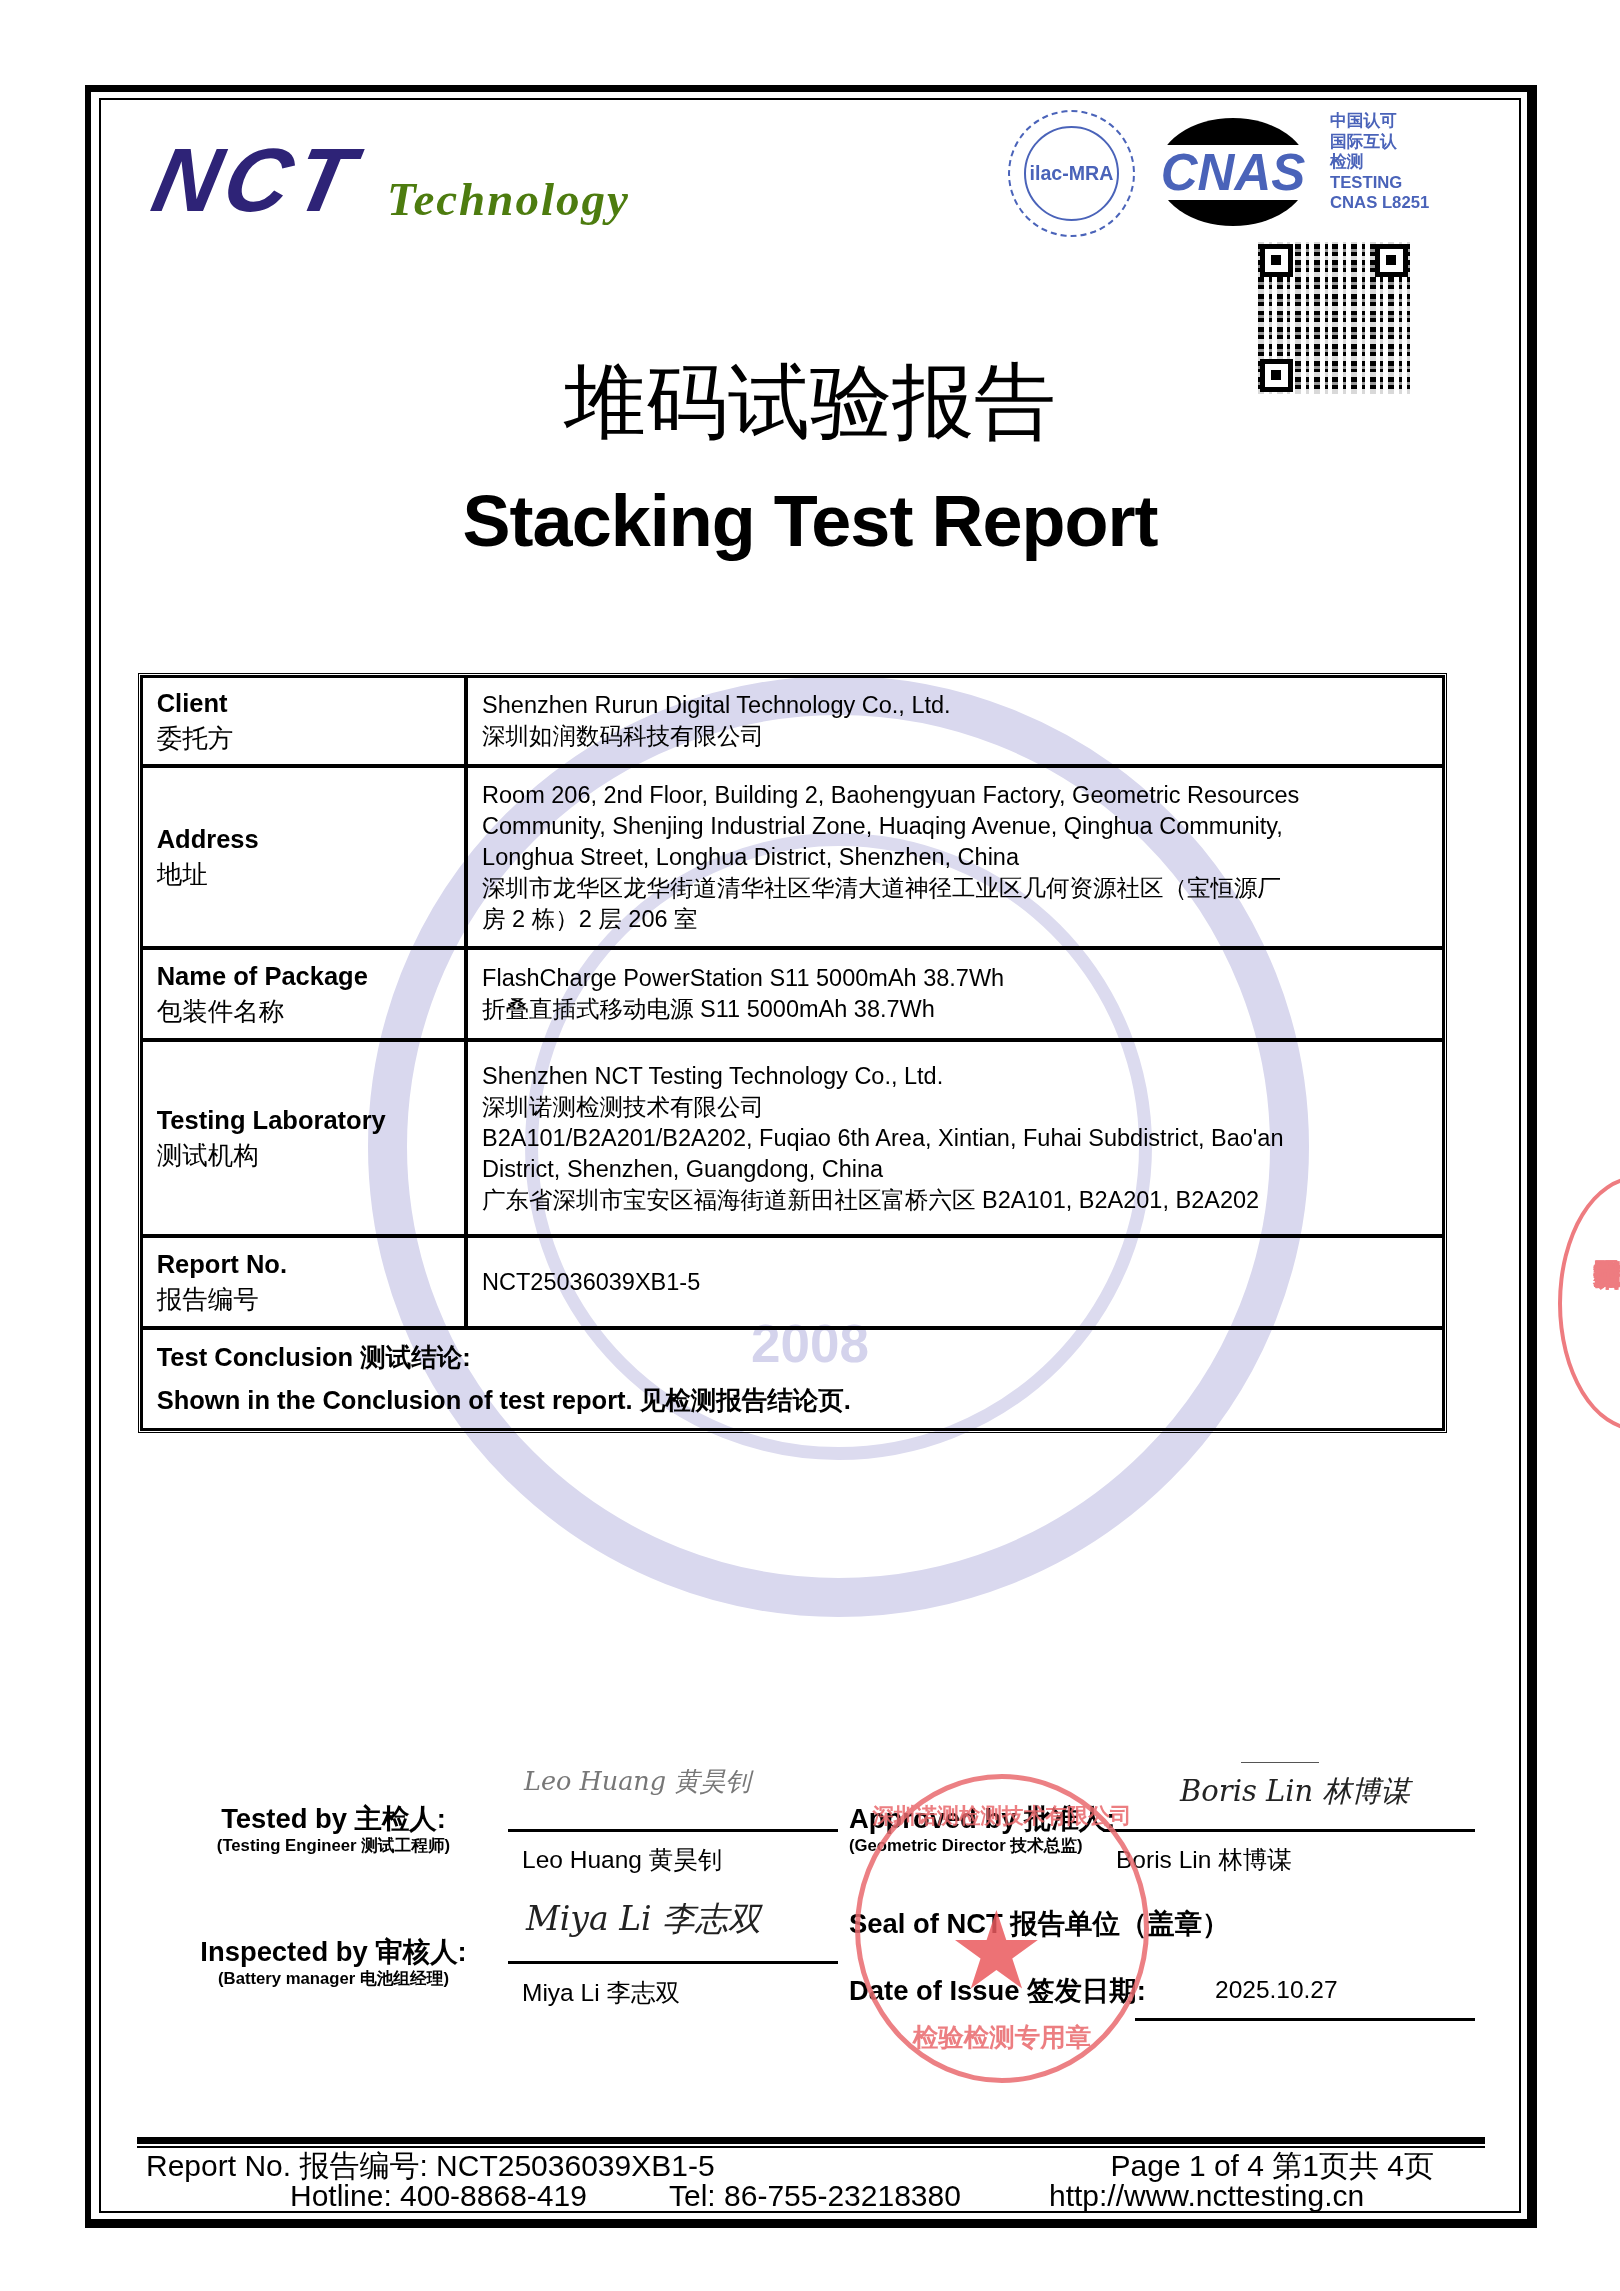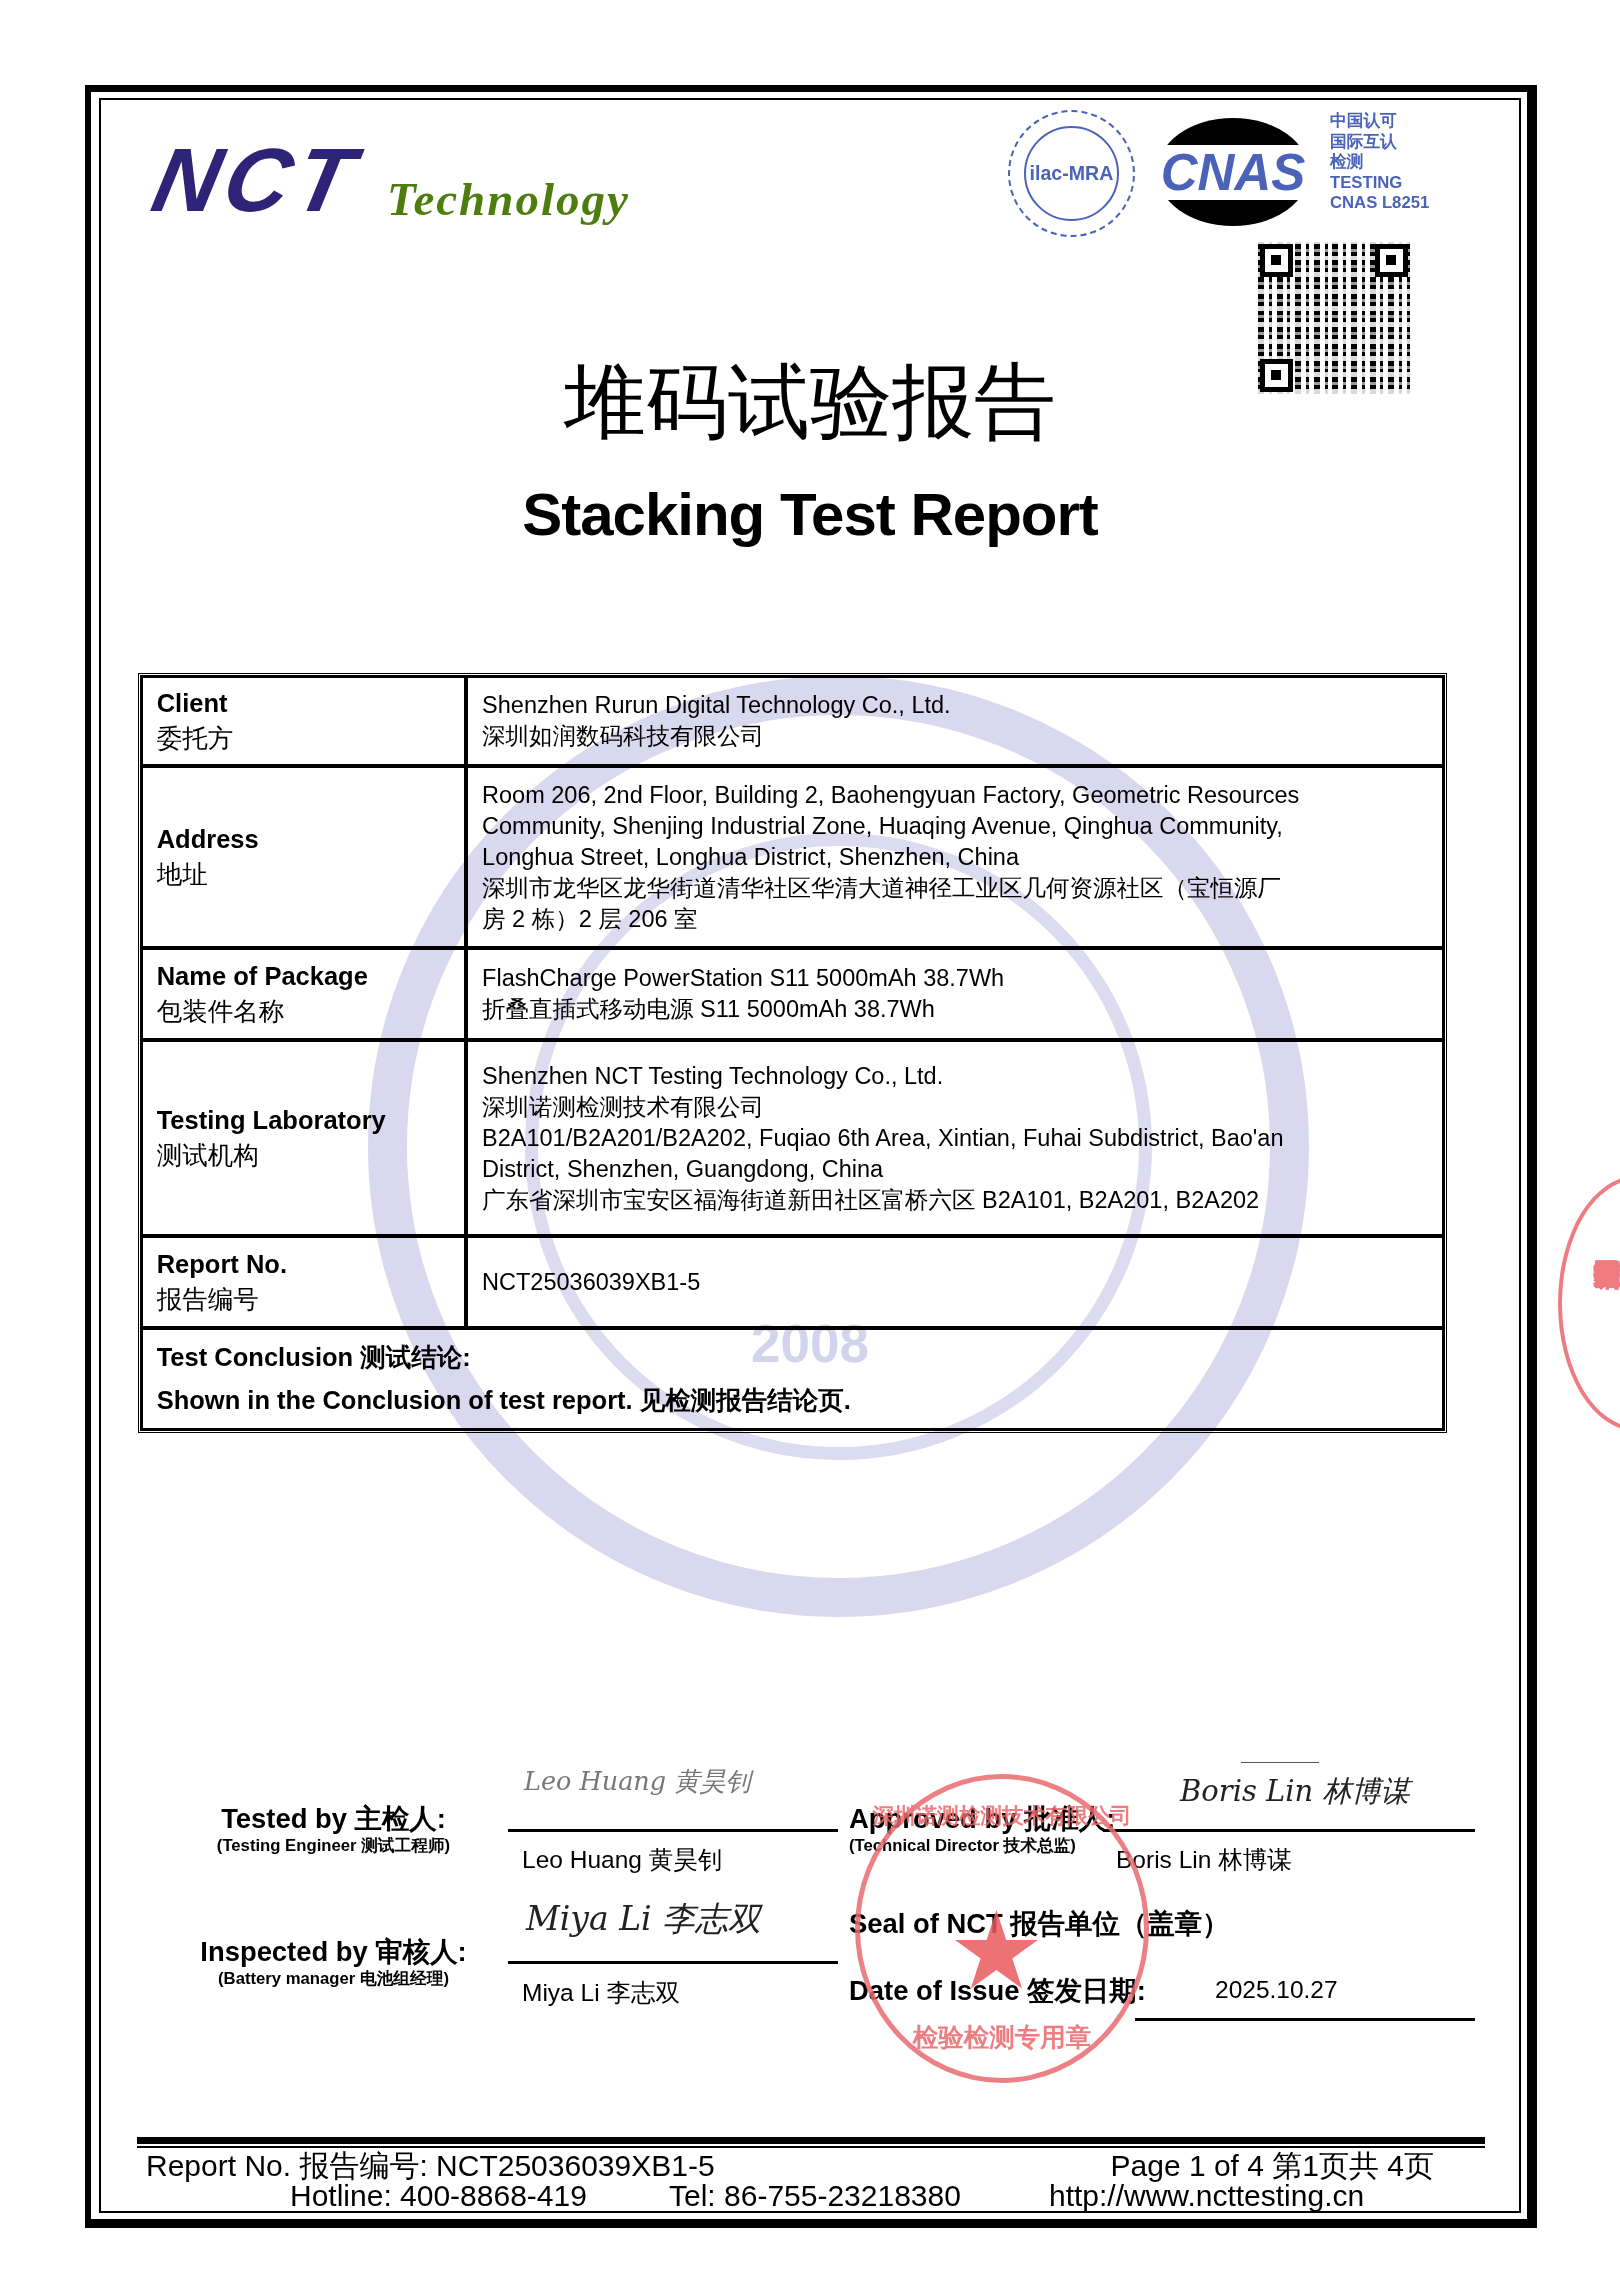--- a/index.html
+++ b/index.html
@@ -21,21 +21,21 @@
   .qr { left:1258px; top:242px; width:152px; height:152px; background:
         repeating-linear-gradient(90deg,#000 0 5.9px,#fff 5.9px 10.8px,#000 10.8px 13.7px,#fff 13.7px 18.6px),
         #fff; position:absolute; }
   .qr-mask { position:absolute; inset:0; background:
         repeating-linear-gradient(0deg, rgba(255,255,255,0.85) 0 4.9px, transparent 4.9px 8.8px, rgba(255,255,255,0.6) 8.8px 11.8px, transparent 11.8px 16.7px); }
   .qr-finder { position:absolute; width:33px; height:33px; border:5.9px solid #000; background:#fff; box-sizing:border-box; }
   .qr-finder::after { content:""; position:absolute; left:5.9px; top:5.9px; width:9.8px; height:9.8px; background:#000; }
 
   
   .title-cn { left:0; width:1620px; top:361px; text-align:center; font-family:"DejaVu Serif", serif; font-size:82px; line-height:1; }
-  .title-en { left:0; width:1620px; top:485px; text-align:center; font-weight:bold; font-size:60px; line-height:1; letter-spacing:-1px; }
+  .title-en { left:0; width:1620px; top:485px; text-align:center; font-weight:bold; font-size:72px; line-height:1; letter-spacing:-1px; }
 
   
   .watermark { left:368px; top:676px; width:941px; height:941px; border-radius:50%; border:39px solid #d9d8ee; box-sizing:border-box; }
   .watermark-inner { position:absolute; left:118px; top:118px; right:118px; bottom:118px; border-radius:50%; border:13.7px solid #dcdbef; }
   .watermark-year { left:0; width:1620px; top:1313px; text-align:center; font-size:53px; font-weight:bold; color:#d4d3ec; }
 
   
   .info-table { left:138px; top:673px; width:1309px; border-collapse:separate; border-spacing:0; position:absolute; border:3.9px double #000; }
   .info-table td { border:2.9px double #000; vertical-align:middle; padding:5.9px 13.7px; font-size:23.5px; line-height:31px; }
   .info-table td.label { width:294px; }
@@ -180,21 +180,21 @@
 <div class="abs" style="left:157px;top:1935px;width:353px;">
   <div class="sig-label">Inspected by 审核人:</div>
   <div class="sig-sub">(Battery manager 电池组经理)</div>
 </div>
 <div class="signature-script" style="left:526px;top:1897px;font-size:33px;">Miya Li 李志双</div>
 <div class="sig-line" style="left:508px;top:1961px;width:330px;"></div>
 <div class="sig-name" style="left:522px;top:1976px;">Miya Li 李志双</div>
 
 <div class="abs" style="left:849px;top:1802px;width:323px;text-align:left;">
   <div class="sig-label" style="text-align:left;">Approved by 批准人:</div>
-  <div class="sig-sub" style="text-align:left;">(Technical Director 技术总监)</div>
+  <div class="sig-sub" style="text-align:left;">(Geometric Director 技术总监)</div>
 </div>
 <div class="signature-script" style="left:1180px;top:1772px;font-size:29px;">Boris Lin 林博谋</div>
 <div class="sig-line" style="left:1241px;top:1762px;width:78px;height:1px;background:#555;"></div>
 <div class="sig-line" style="left:1103px;top:1829px;width:372px;"></div>
 <div class="sig-name" style="left:1116px;top:1843px;">Boris Lin 林博谋</div>
 
 <div class="abs sig-label" style="left:849px;top:1907px;text-align:right;">Seal of NCT 报告单位（盖章）</div>
 <div class="abs sig-label" style="left:849px;top:1974px;text-align:left;">Date of Issue 签发日期:</div>
 <div class="sig-name" style="left:1215px;top:1976px;">2025.10.27</div>
 <div class="sig-line" style="left:1135px;top:2018px;width:340px;"></div>

